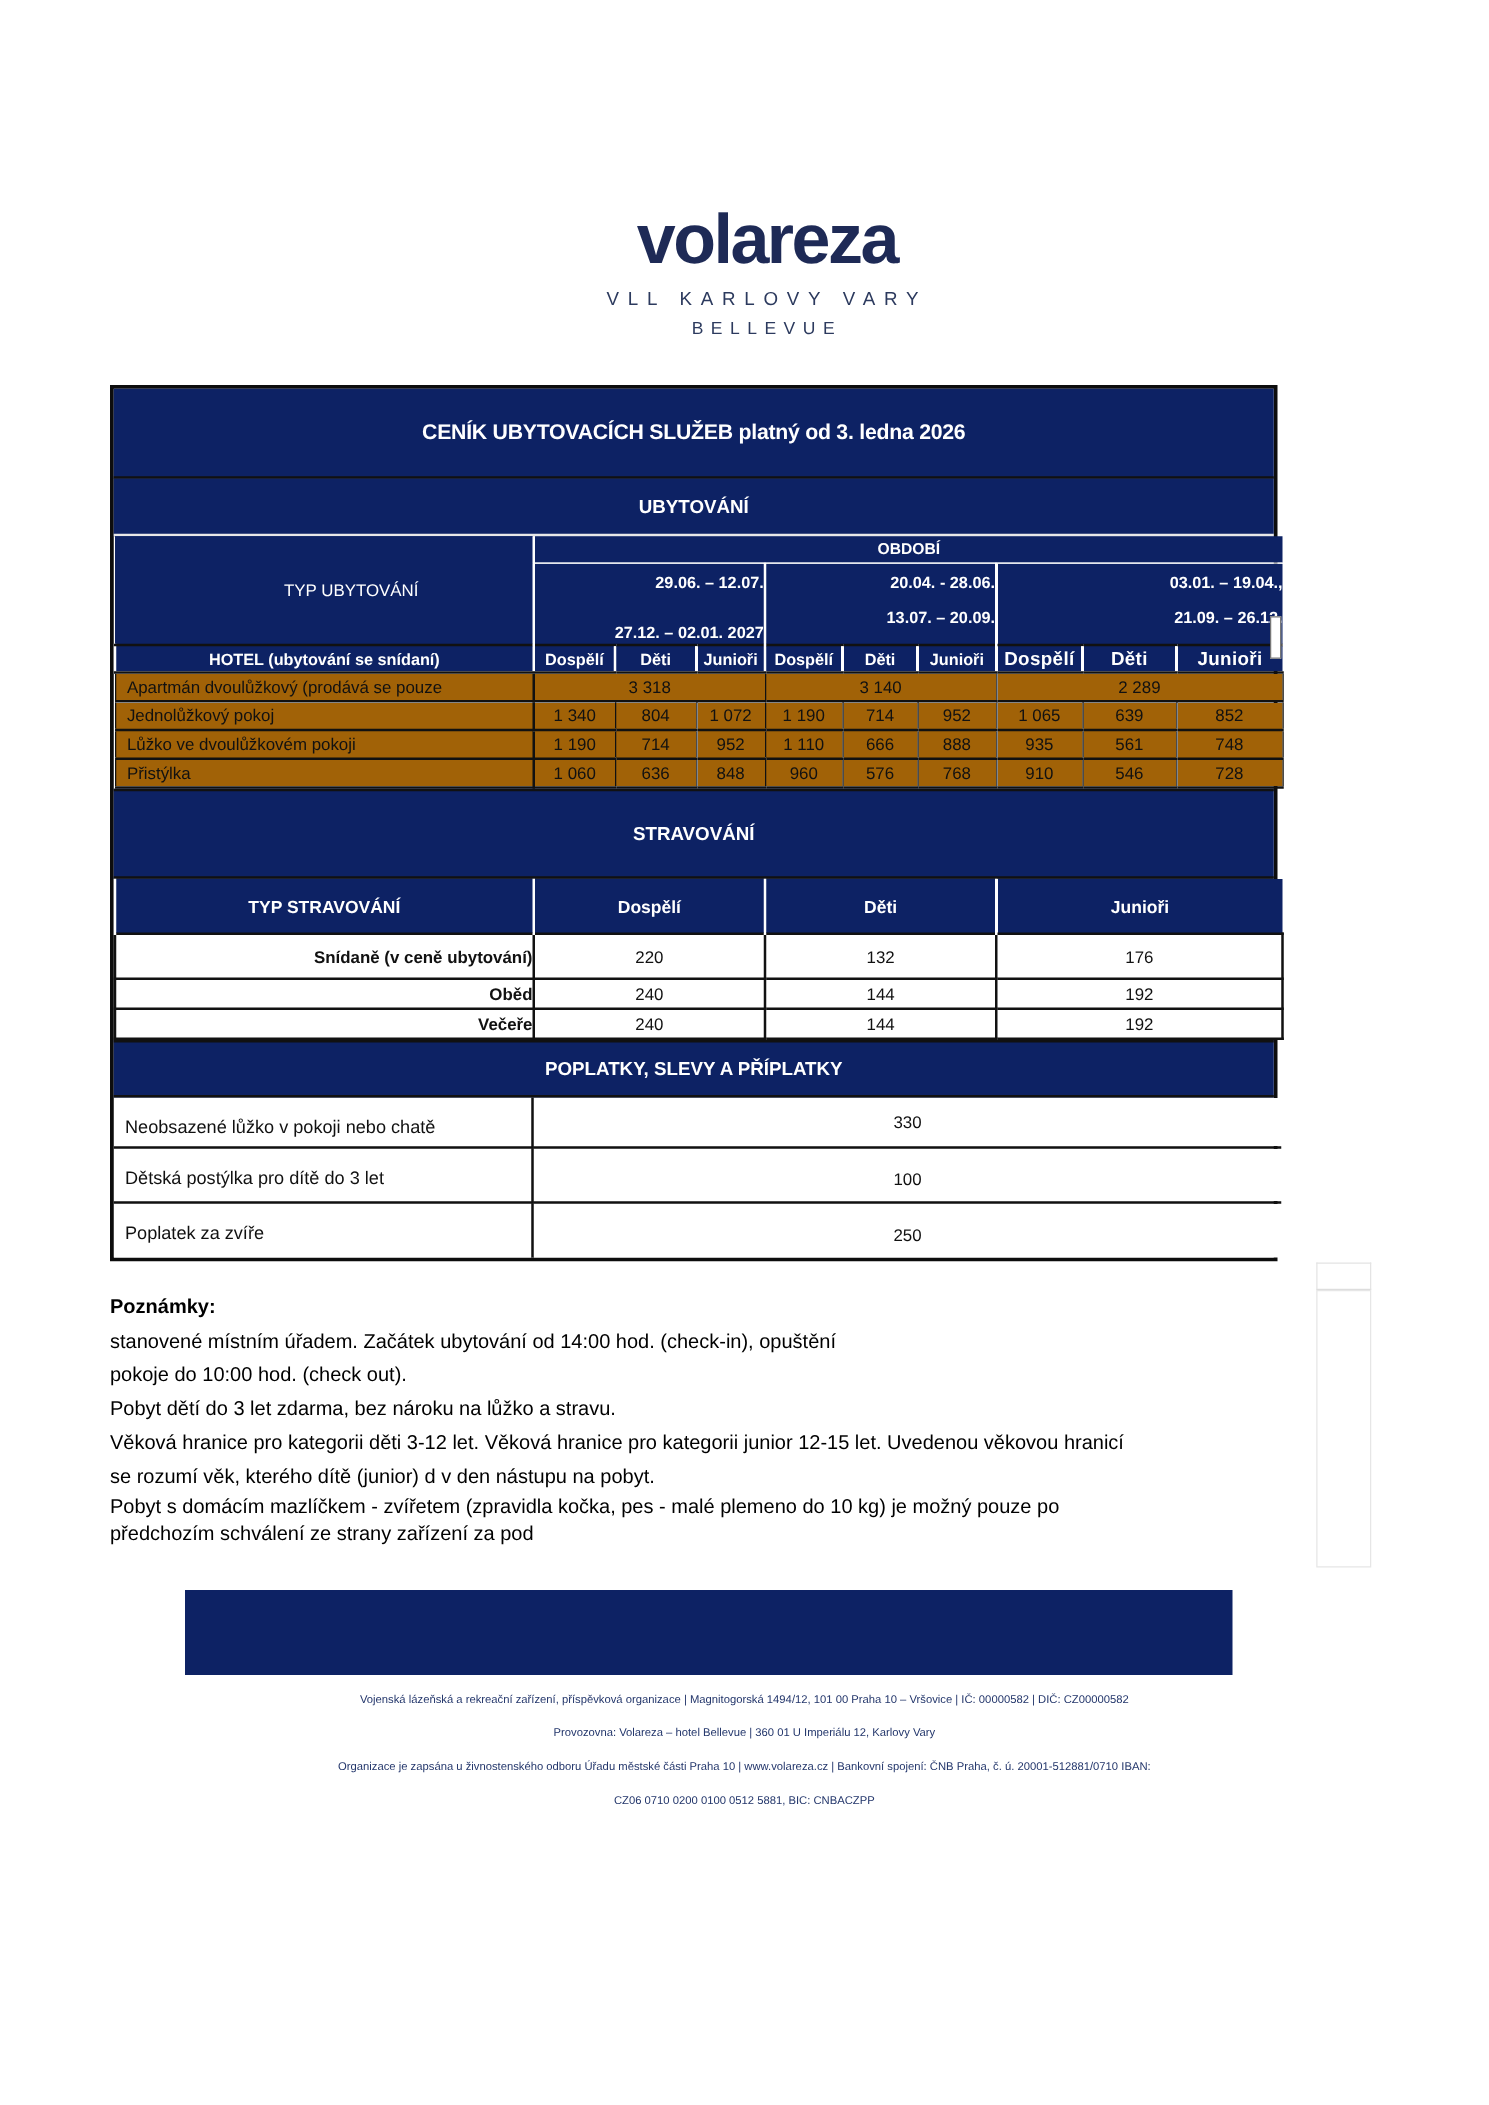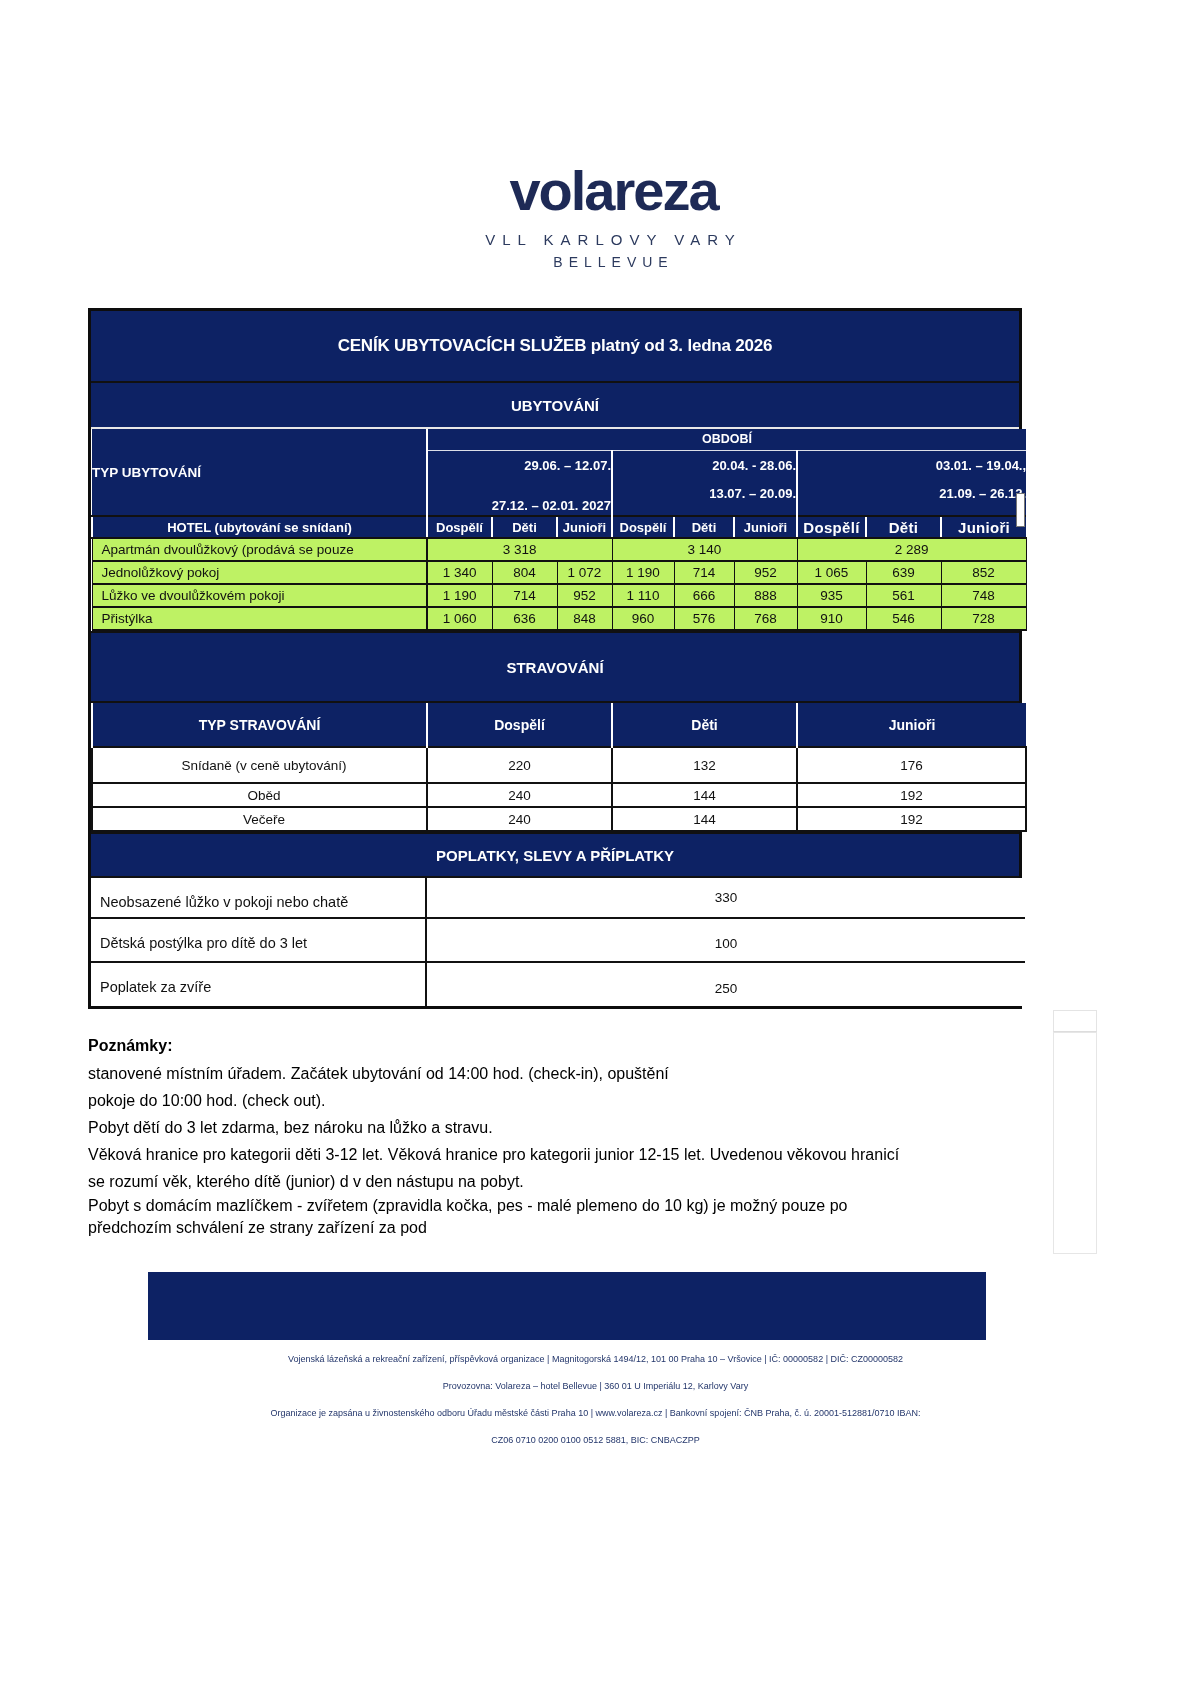--- a/index.html
+++ b/index.html
@@ -25,39 +25,39 @@
   .band.strav { height:72px; }
   .band.popl { height:46px; }
 
   table { border-collapse:collapse; width:100%; table-layout:fixed; }
   td { overflow:hidden; }
 
   
   .accom td { font-size:13.5px;margin-left:30px; }
   .row-obdobi td.obdobi-cell { height:21px; text-align:center; font-weight:700; font-size:12.5px;
       border-bottom:1px solid #dcdfe8; border-left:2px solid #fff; }
-  .typ-cell { font-weight:700; font-size:13.5px; vertical-align:middle; }
+  .typ-cell { text-align:center; font-weight:400; font-size:13.5px; vertical-align:middle;padding-left:44px; }
   .row-periods td { height:66px; vertical-align:top; text-align:right; font-weight:700; font-size:13px;
       border-left:2px solid #fff; }
   .pline1 { margin-top:7px; }
   .pline2 { margin-top:13px; }
   .pline2.low { margin-top:25px; }
   .row-subhead td { height:22px; text-align:center; font-weight:700; font-size:13px;
       border-top:2px solid #111; border-left:2px solid #fff; border-bottom:2px solid #111; }
   .row-subhead td.hotel-cell { font-size:13px; }
   .row-subhead td.g3 { font-size:15px; letter-spacing:0.3px; }
-  .accom tr.data td { height:23px; background:#bef264; color:#111; border:1px solid #111; border-bottom:2px solid #111; text-align:center; }
+  .accom tr.data td { height:23px; background:#a16207; color:#111; border:1px solid #111; border-bottom:2px solid #111; text-align:center; }
   .accom tr.data td.lbl { text-align:left; padding-left:9px; border-right:2px solid #111; font-size:13.5px; }
   .accom tr.data:last-child td { border-bottom:2px solid #111; }
 
   
   .meals td { font-size:13.5px; text-align:center; }
   .meals .hdr td { height:44px; font-weight:700; font-size:14px; border-left:2px solid #fff; vertical-align:middle; }
   .meals tr.data td { background:#fff; border:2px solid #111; color:#111; }
-  .meals tr.data td.lbl { text-align:center; padding-left:9px; }
+  .meals tr.data td.lbl { text-align:right; padding-left:9px;font-weight:bold; }
   .meals tr.r0 td { height:36px; }
   .meals tr.r1 td, .meals tr.r2 td { height:24px; }
 
   
   .fees td { background:#fff; color:#111; border-bottom:2px solid #111; font-size:13.5px; }
   .fees td.lbl { text-align:left; vertical-align:top; padding:16px 0 0 9px; border-right:2px solid #111; font-size:14.5px; }
   .fees td.val { text-align:center; vertical-align:middle; }
   .fees tr.f0 td { height:40px; }
   .fees tr.f1 td { height:44px; }
   .fees tr.f2 td { height:44px; border-bottom:none; }

